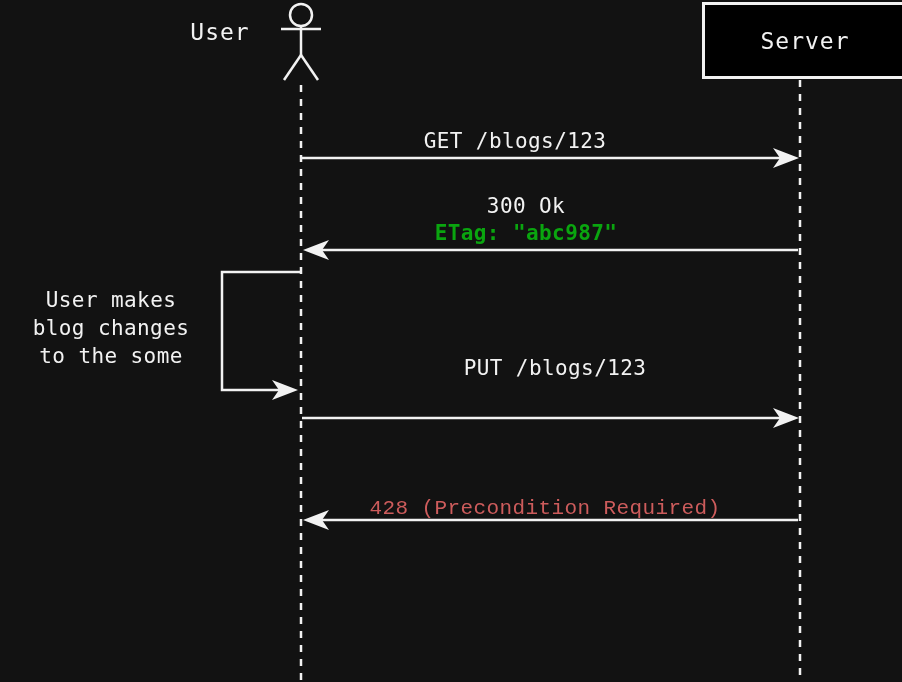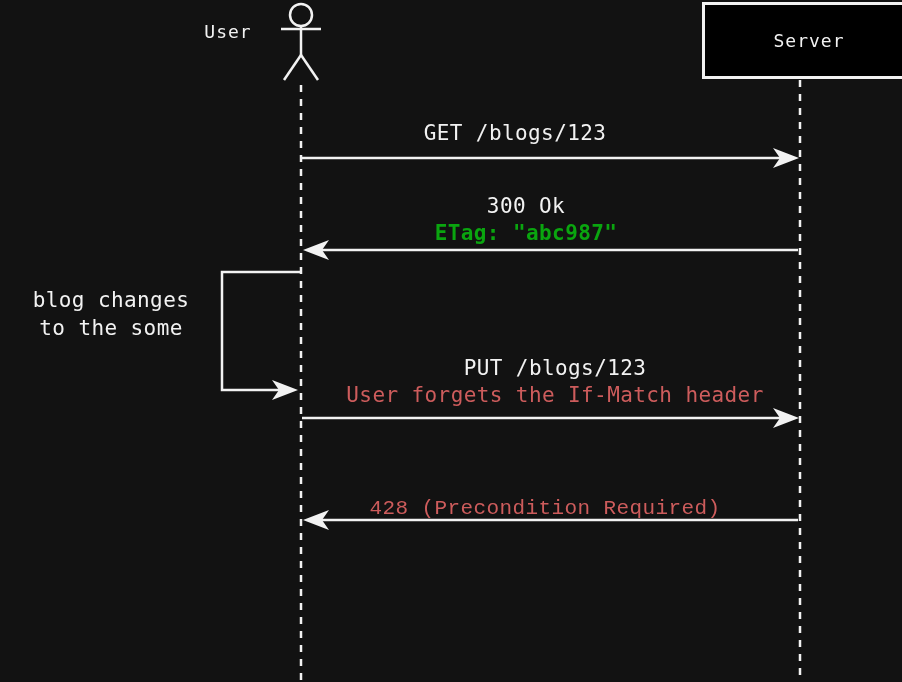--- a/index.html
+++ b/index.html
@@ -35,21 +35,21 @@
   .label {
     position: absolute;
     white-space: nowrap;
     font-size: 21px;
     letter-spacing: 0.4px;
     line-height: 26px;
     transform: translateX(-50%);
     text-align: center;
     color: var(--foreground);
   }
-  .actor-label { font-size: 18px; letter-spacing: 1px; margin-left: 8px; }
+  .actor-label { font-size: 23px; letter-spacing: 1px; }
   .success-text { color: var(--success); font-weight: bold; }
   .error-text { color: var(--error); }
   .server-box {
     position: absolute;
     left: 702px; top: 2px;
     width: 206px; height: 77px;
     background: var(--surface);
     border: 3px solid var(--foreground);
     display: flex;
     align-items: center;
@@ -109,28 +109,28 @@
       <polygon class="head" points="303,520 329,510 322,520 329,530"></polygon>
     </g>
   </svg>
 
   <div class="label actor-label" style="left:220px; top:19px;">User</div>
 
   <div class="server-box">
     <span class="actor-label">Server</span>
   </div>
 
-  <div class="label" style="left:515px; top:120px;">GET /blogs/123</div>
+  <div class="label" style="left:515px; top:128px;">GET /blogs/123</div>
 
   <div class="label" style="left:526px; top:193px;">300 Ok</div>
   <div class="label success-text" style="left:526px; top:220px;">ETag: "abc987"</div>
 
   <div class="note">
+    <div>User makes</div>
     <div>blog changes</div>
     <div>to the some</div>
   </div>
 
   <div class="label" style="left:555px; top:355px;">PUT /blogs/123</div>
-  <div class="label error-text" style="left:555px; top:382px;">User forgets the If-Match header</div>
 
   <div class="label error-text" style="left:545px; top:496px;font-family:Liberation Mono, monospace;">428 (Precondition Required)</div>
 
 </div>
 
 </body></html>

